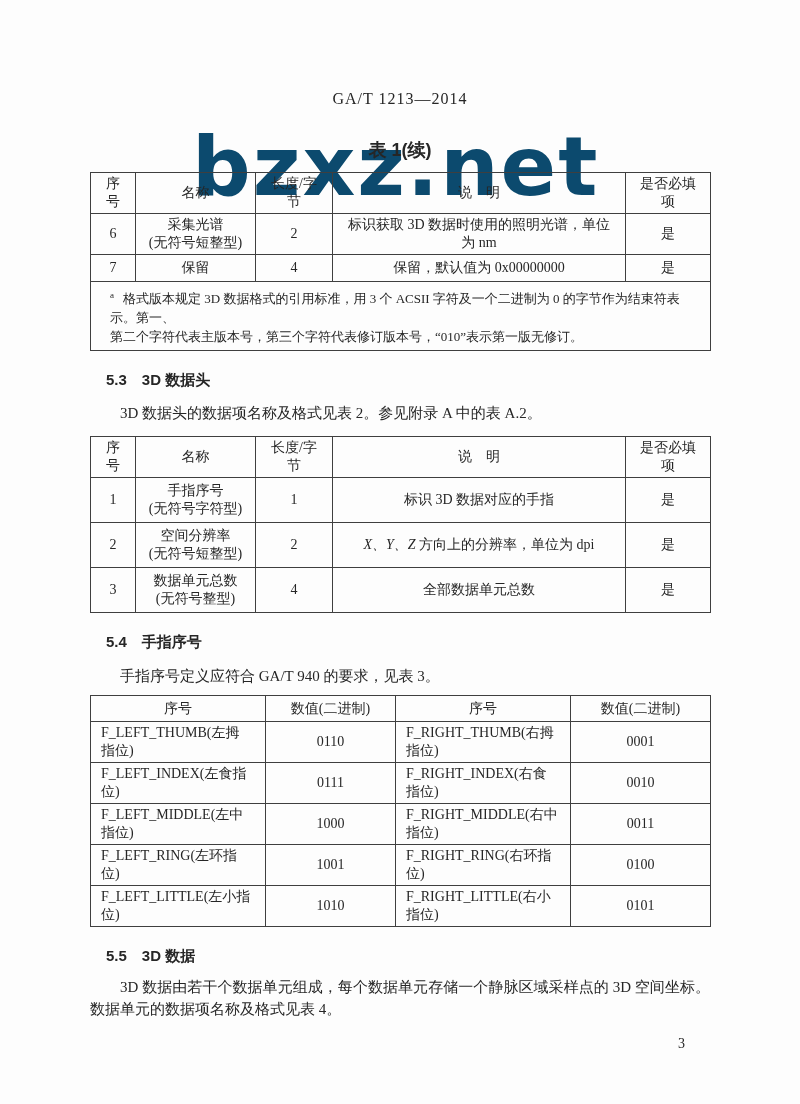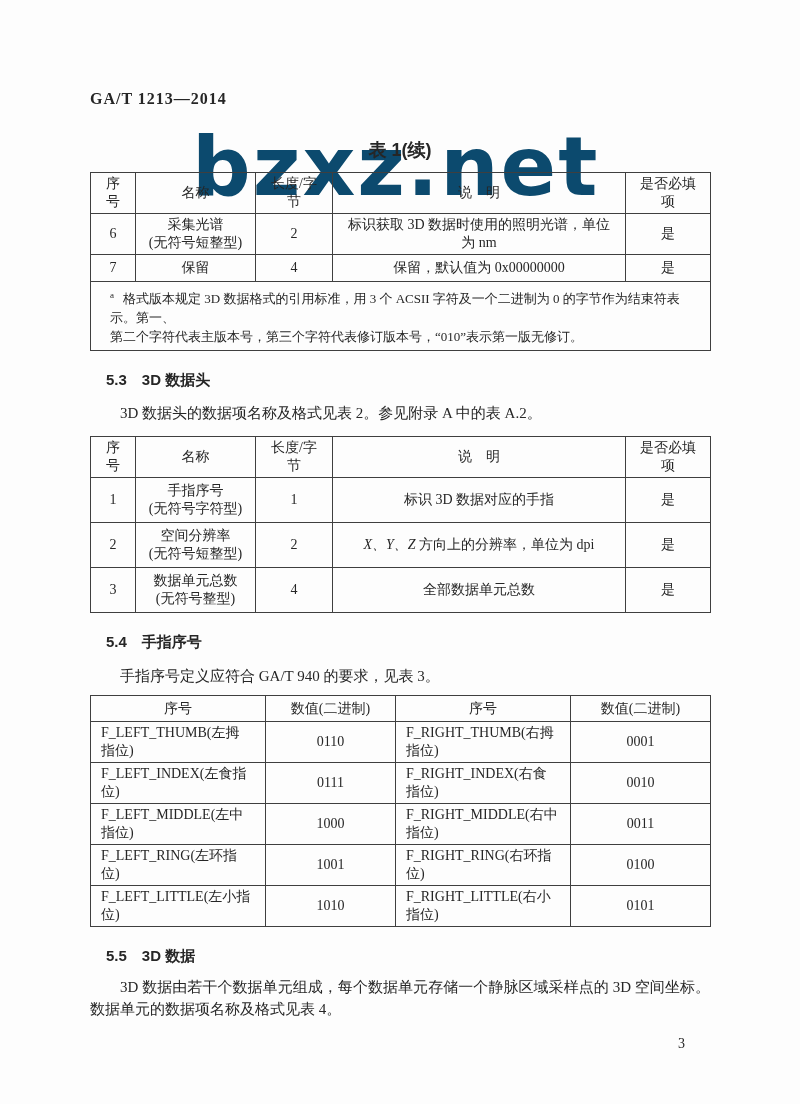--- a/index.html
+++ b/index.html
@@ -13,22 +13,22 @@
   }
   .watermark{
     position:absolute;left:192px;top:126px;
     font-family:"DejaVu Sans","Liberation Sans",sans-serif;
     font-weight:bold;font-size:82px;line-height:1;
     color:#0c4a6e;letter-spacing:2px;
     z-index:0;user-select:none;
   }
   .content{position:relative;z-index:1;margin:0 90px;width:620px;}
   .doc-header{
-    padding-top:90px;text-align:left;
-    font-size:16px;font-weight:bold;letter-spacing:1px;line-height:18px;
+    padding-top:90px;text-align:center;
+    font-size:16px;font-weight:normal;letter-spacing:1px;line-height:18px;
   }
   .tbl-title{
     text-align:center;font-weight:bold;font-size:18px;line-height:18px;
     font-family:"Liberation Sans","DejaVu Sans",sans-serif;
   }
   #t1t{margin-top:33px;}
   #t2t{margin-top:13px;}
   #t3t{margin-top:15px;}
   table{border-collapse:collapse;width:620px;table-layout:fixed;font-size:14px;}
   #t1{margin-top:13px;}

